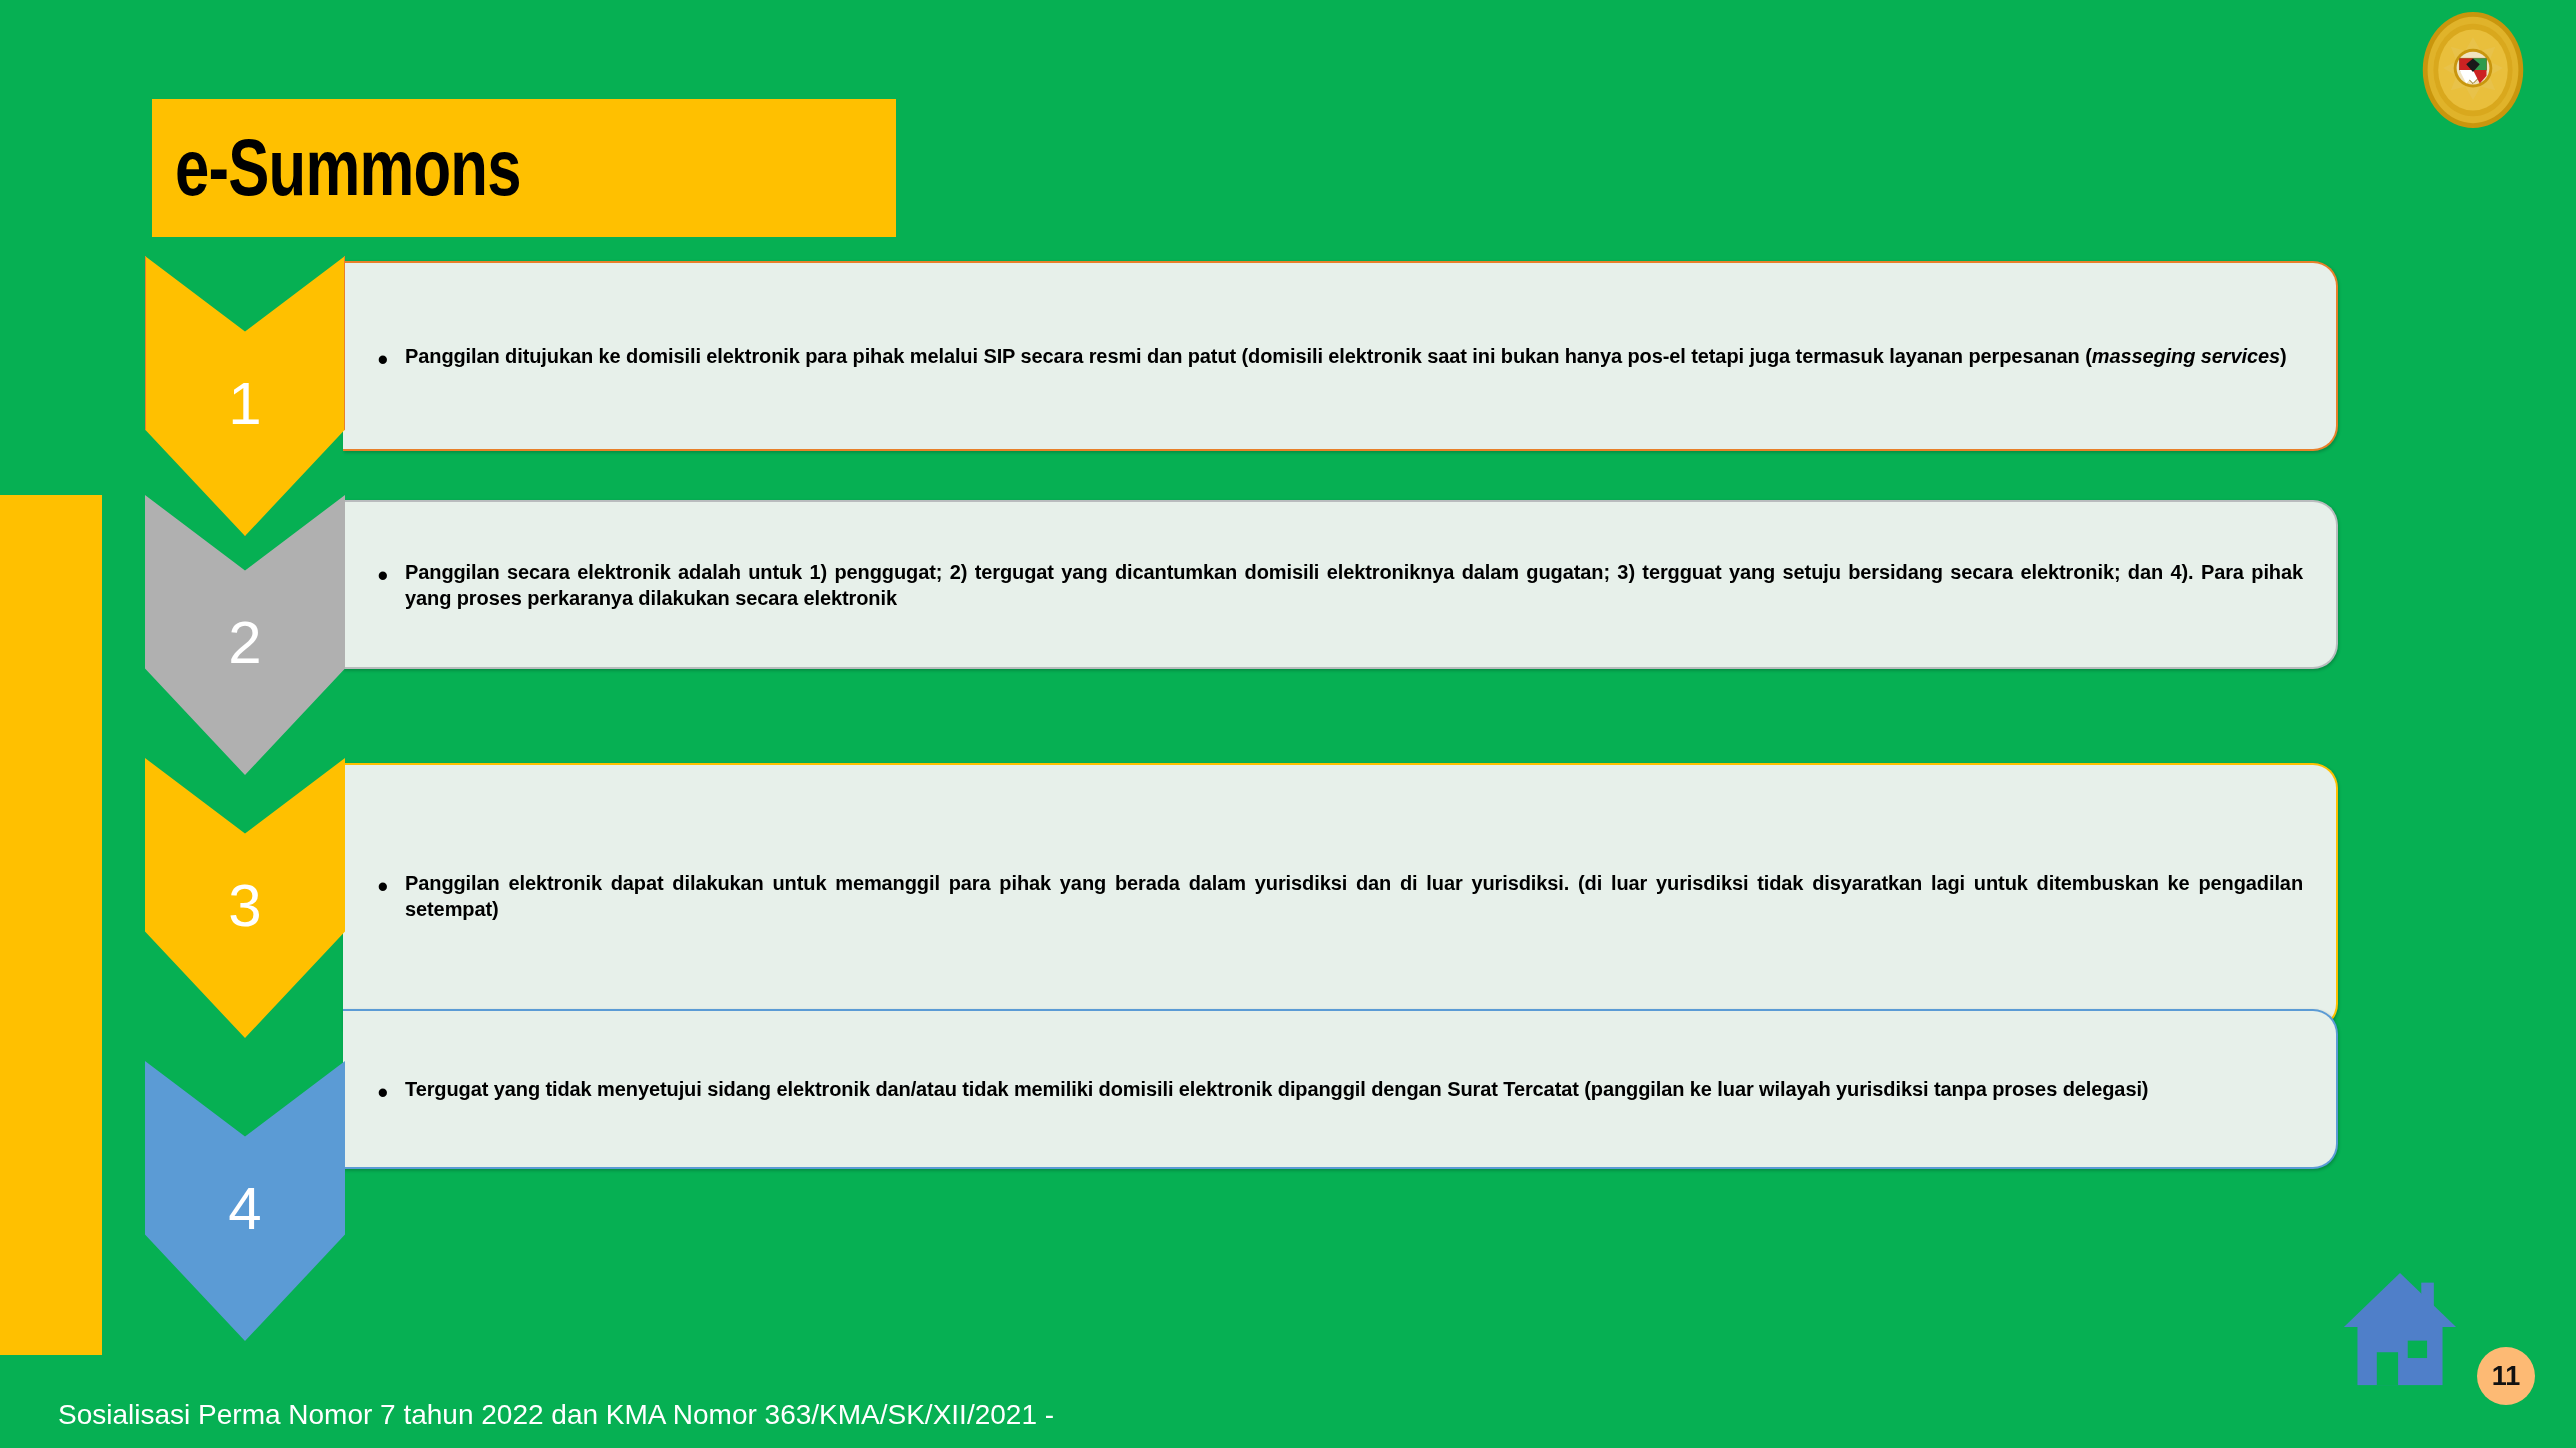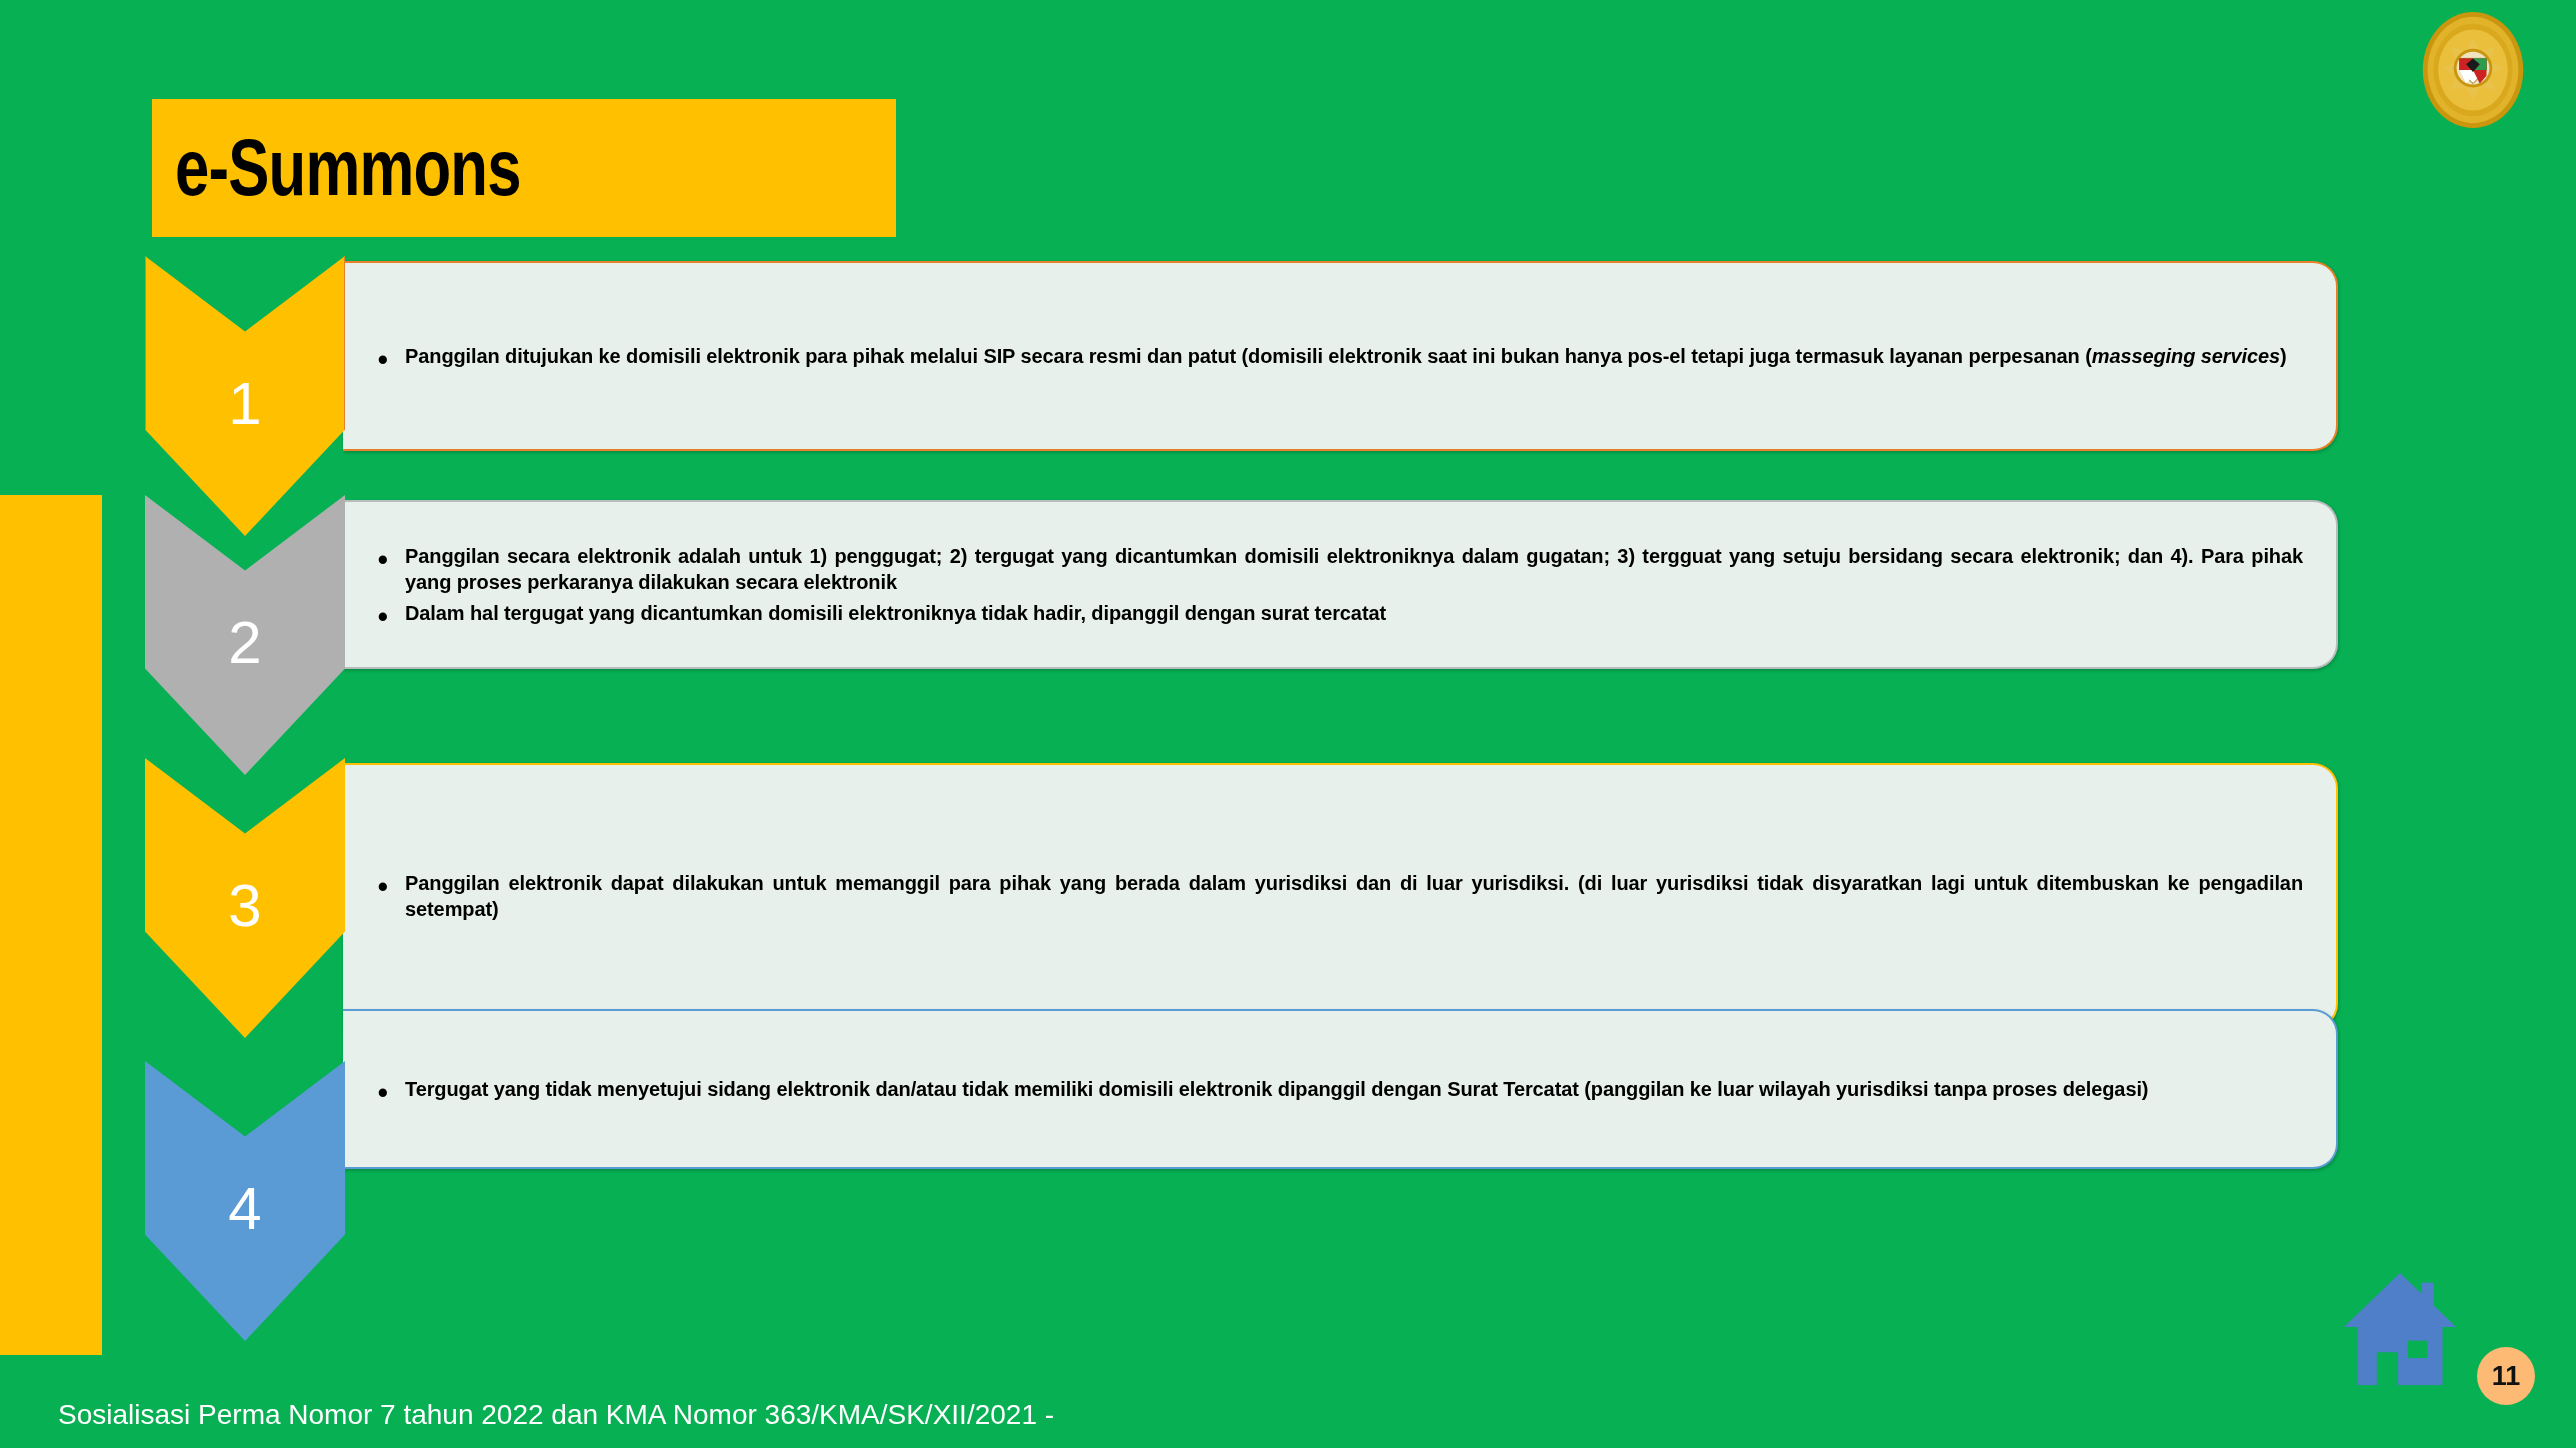--- a/index.html
+++ b/index.html
@@ -196,21 +196,20 @@
   </div>
 </div>
 
 <div class="chev" style="left:145px; top:495px; height:280px; background:#b0b0b0;">
   <span class="chev-num">2</span>
 </div>
 <div class="box border-gray" style="left:343px; top:500px; width:1995px; height:169px;">
   <div class="box-inner">
     <ul class="bullets">
       <li><span>Panggilan secara elektronik adalah untuk 1) penggugat; 2) tergugat yang dicantumkan domisili elektroniknya dalam gugatan; 3) tergguat yang setuju bersidang secara elektronik; dan 4). Para pihak yang proses perkaranya dilakukan secara elektronik</span></li>
-      <li class="nojust"><span>Dalam hal tergugat yang dicantumkan domisili elektroniknya tidak hadir, dipanggil dengan surat tercatat</span></li>
     </ul>
   </div>
 </div>
 
 <div class="chev" style="left:145px; top:758px; height:280px; background:#ffc000;">
   <span class="chev-num">3</span>
 </div>
 <div class="box border-yellow" style="left:343px; top:763px; width:1995px; height:266px;">
   <div class="box-inner">
     <ul class="bullets">

